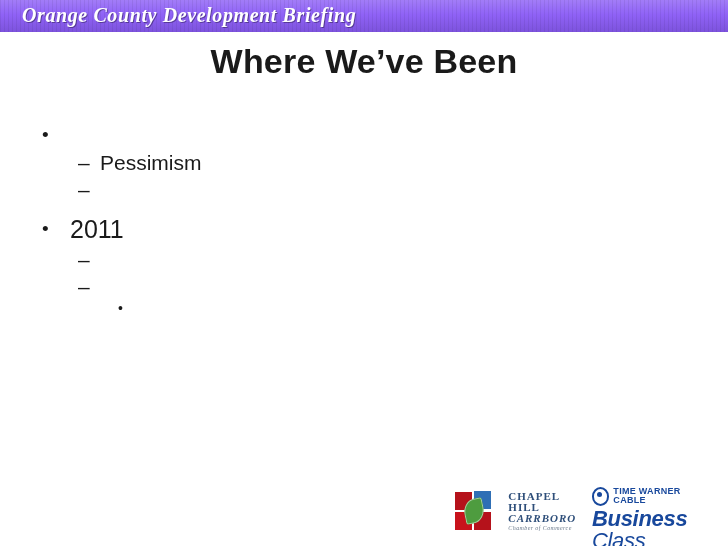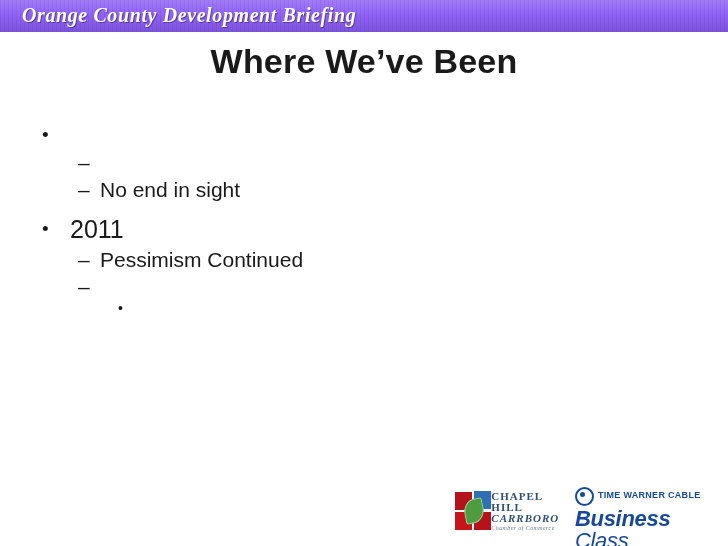--- a/index.html
+++ b/index.html
@@ -147,21 +147,21 @@
     height: 52px;
     display: flex;
     align-items: center;
     gap: 10px;
   }
 
   
   .chamber-logo {
     display: flex;
     align-items: center;
-    gap: 4px;
+    gap: 21px;
   }
   .chamber-mark {
     width: 38px;
     height: 40px;
     position: relative;
   }
   .chamber-mark .sq {
     position: absolute;
     width: 17px;
     height: 18px;
@@ -267,37 +267,36 @@
   <div class="slide-title">Where We’ve Been</div>
 
   <div class="body">
 
     <div class="bullet lvl1">
       <span class="marker">•</span>
     </div>
 
     <div class="bullet lvl2">
       <span class="marker">–</span>
+      <span class="text">Pessimism</span>
     </div>
 
     <div class="bullet lvl2">
       <span class="marker">–</span>
-      <span class="text">No end in sight</span>
     </div>
 
     <div class="spacer-sm"></div>
 
     <div class="bullet lvl1">
       <span class="marker">•</span>
       <span class="text">2011</span>
     </div>
 
     <div class="bullet lvl2">
       <span class="marker">–</span>
-      <span class="text">Pessimism Continued</span>
     </div>
 
     <div class="bullet lvl2">
       <span class="marker">–</span>
     </div>
 
     <div class="bullet lvl3">
       <span class="marker">•</span>
     </div>
 

